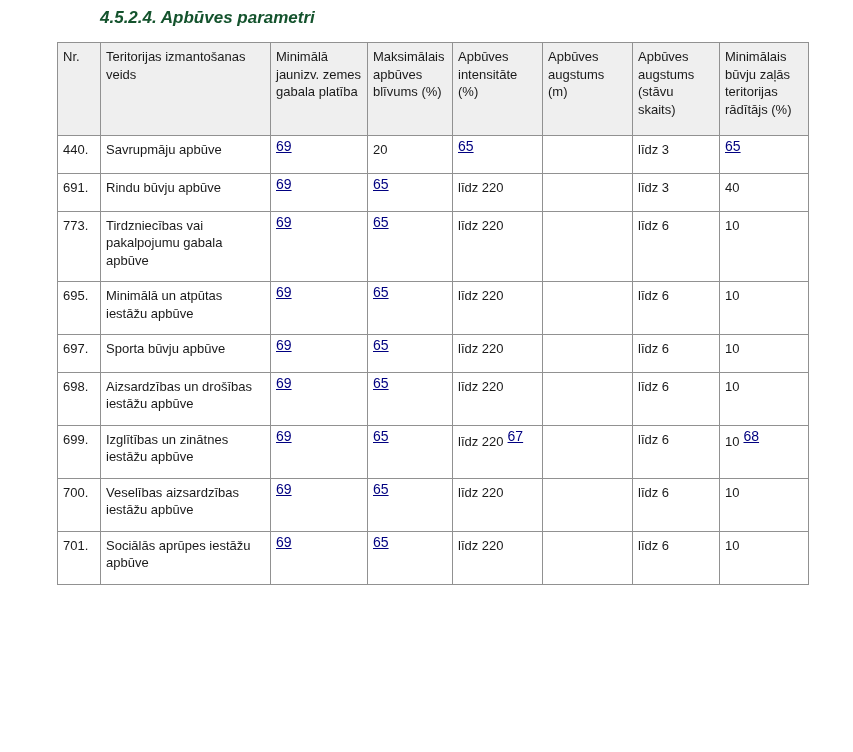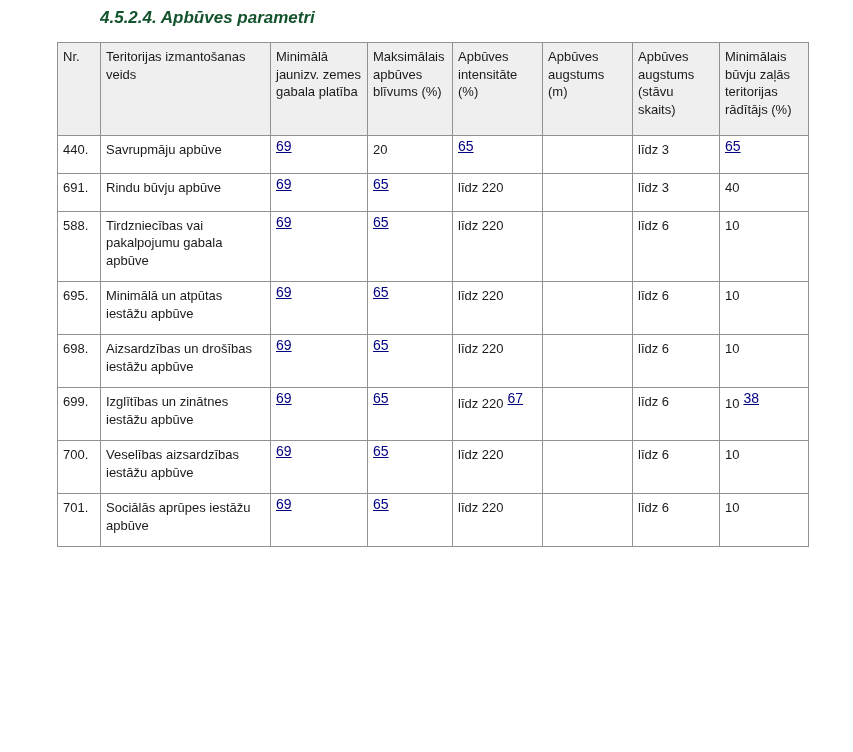--- a/index.html
+++ b/index.html
@@ -111,32 +111,42 @@
           <td><span>691.</span></td>
           <td><span>Rindu būvju apbūve</span></td>
           <td><a href="#" class="fn">69</a></td>
           <td><a href="#" class="fn">65</a></td>
           <td><span>līdz 220</span></td>
           <td></td>
           <td><span>līdz 3</span></td>
           <td><span>40</span></td>
         </tr>
         <tr>
-          <td><span>588.</span></td>
+          <td><span>773.</span></td>
           <td><span>Tirdzniecības vai pakalpojumu gabala apbūve</span></td>
           <td><a href="#" class="fn">69</a></td>
           <td><a href="#" class="fn">65</a></td>
           <td><span>līdz 220</span></td>
           <td></td>
           <td><span>līdz 6</span></td>
           <td><span>10</span></td>
         </tr>
         <tr>
           <td><span>695.</span></td>
           <td><span>Minimālā un atpūtas iestāžu apbūve</span></td>
+          <td><a href="#" class="fn">69</a></td>
+          <td><a href="#" class="fn">65</a></td>
+          <td><span>līdz 220</span></td>
+          <td></td>
+          <td><span>līdz 6</span></td>
+          <td><span>10</span></td>
+        </tr>
+        <tr>
+          <td><span>697.</span></td>
+          <td><span>Sporta būvju apbūve</span></td>
           <td><a href="#" class="fn">69</a></td>
           <td><a href="#" class="fn">65</a></td>
           <td><span>līdz 220</span></td>
           <td></td>
           <td><span>līdz 6</span></td>
           <td><span>10</span></td>
         </tr>
         <tr>
           <td><span>698.</span></td>
           <td><span>Aizsardzības un drošības iestāžu apbūve</span></td>
@@ -148,21 +158,21 @@
           <td><span>10</span></td>
         </tr>
         <tr>
           <td><span>699.</span></td>
           <td><span>Izglītības un zinātnes iestāžu apbūve</span></td>
           <td><a href="#" class="fn">69</a></td>
           <td><a href="#" class="fn">65</a></td>
           <td><span>līdz 220</span><a href="#" class="fn after-text">67</a></td>
           <td></td>
           <td><span>līdz 6</span></td>
-          <td><span>10</span><a href="#" class="fn after-text">38</a></td>
+          <td><span>10</span><a href="#" class="fn after-text">68</a></td>
         </tr>
         <tr>
           <td><span>700.</span></td>
           <td><span>Veselības aizsardzības iestāžu apbūve</span></td>
           <td><a href="#" class="fn">69</a></td>
           <td><a href="#" class="fn">65</a></td>
           <td><span>līdz 220</span></td>
           <td></td>
           <td><span>līdz 6</span></td>
           <td><span>10</span></td>

